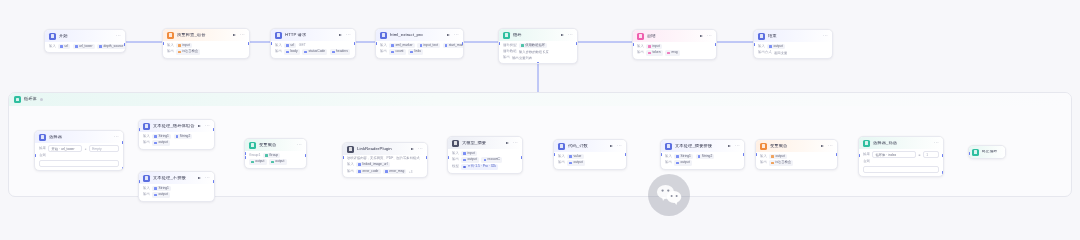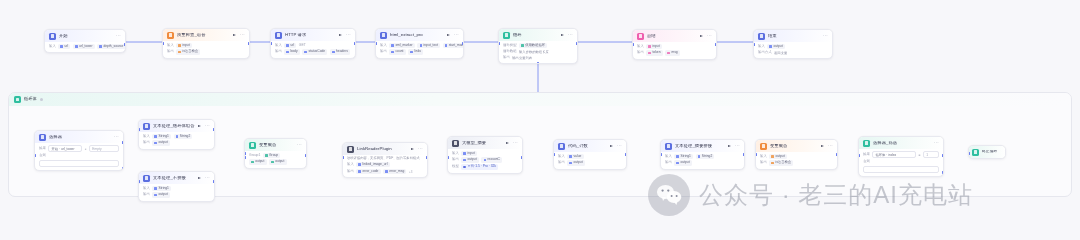--- a/index.html
+++ b/index.html
@@ -832,16 +832,15 @@
         <ellipse cx="9.5" cy="8" rx="8.6" ry="7" fill="#ffffff" opacity="0.88"></ellipse>
         <polygon points="6,13 10,13 7,17" fill="#ffffff" opacity="0.88"></polygon>
         <circle cx="6.6" cy="6.6" r="1.15" fill="#8b8f9e"></circle>
         <circle cx="12.3" cy="6.6" r="1.15" fill="#8b8f9e"></circle>
         <ellipse cx="18" cy="13" rx="7.3" ry="6.1" fill="#ffffff" opacity="0.94"></ellipse>
         <polygon points="21.5,17.6 17.8,17.6 20.4,21" fill="#ffffff" opacity="0.94"></polygon>
         <circle cx="15.6" cy="11.9" r="1" fill="#8b8f9e"></circle>
         <circle cx="20.6" cy="11.9" r="1" fill="#8b8f9e"></circle>
       </svg>
     </div>
-    <div class="wm-text">公众号 · 老三的AI充电站</div>
   </div>
 
 </div>
 
 </body></html>

